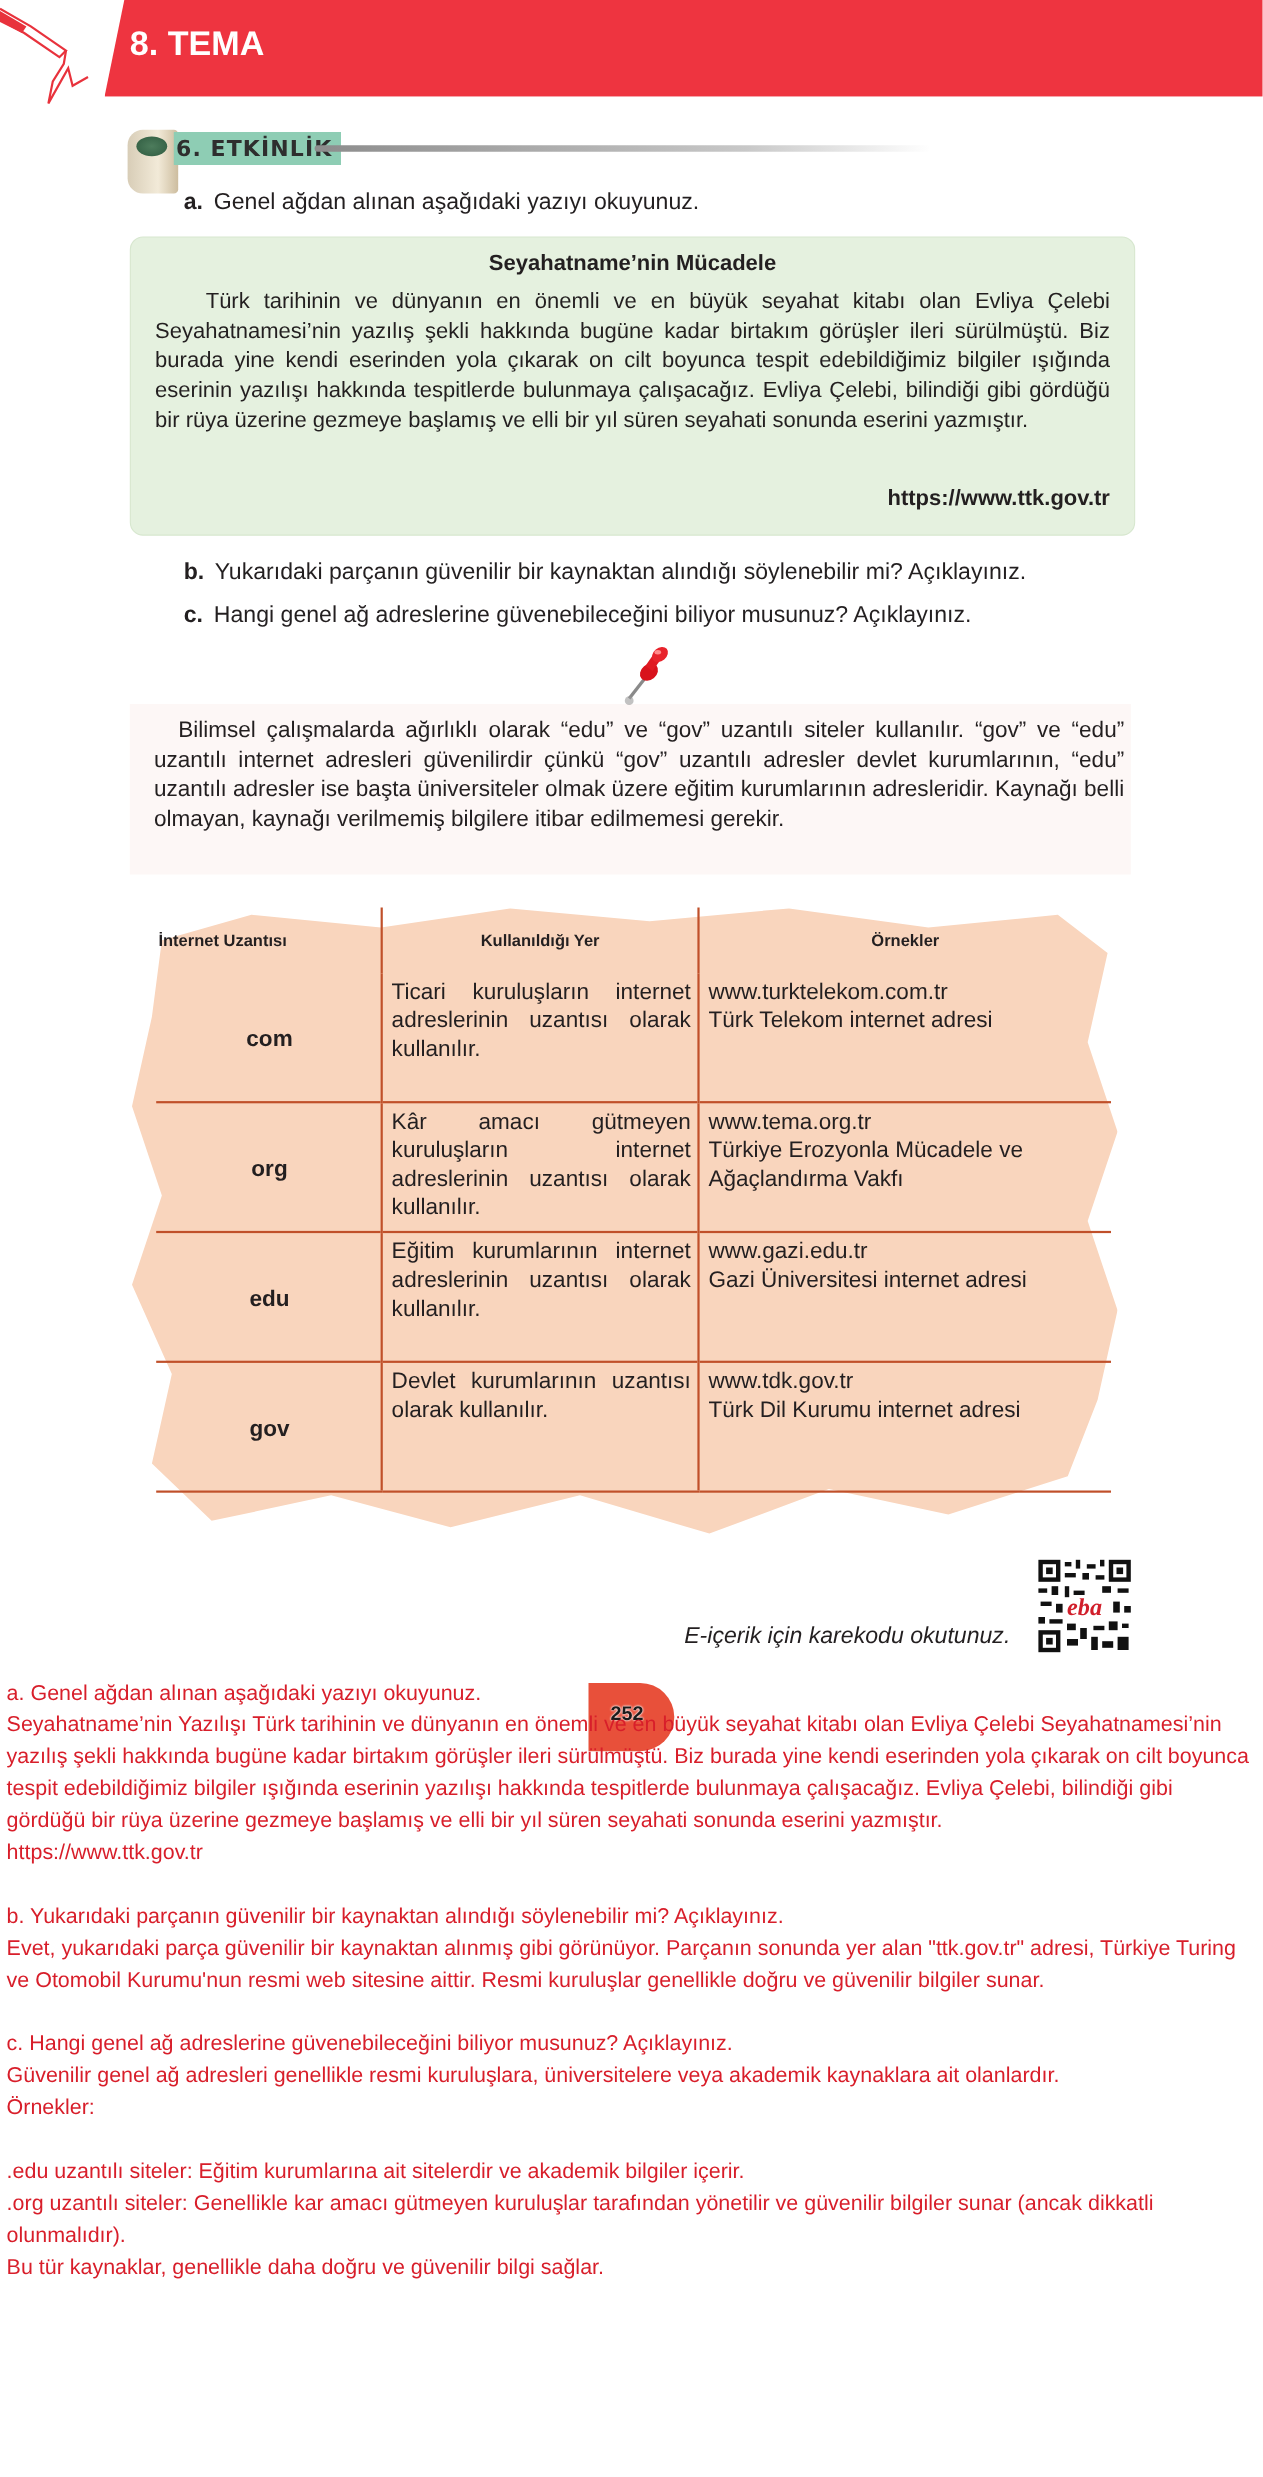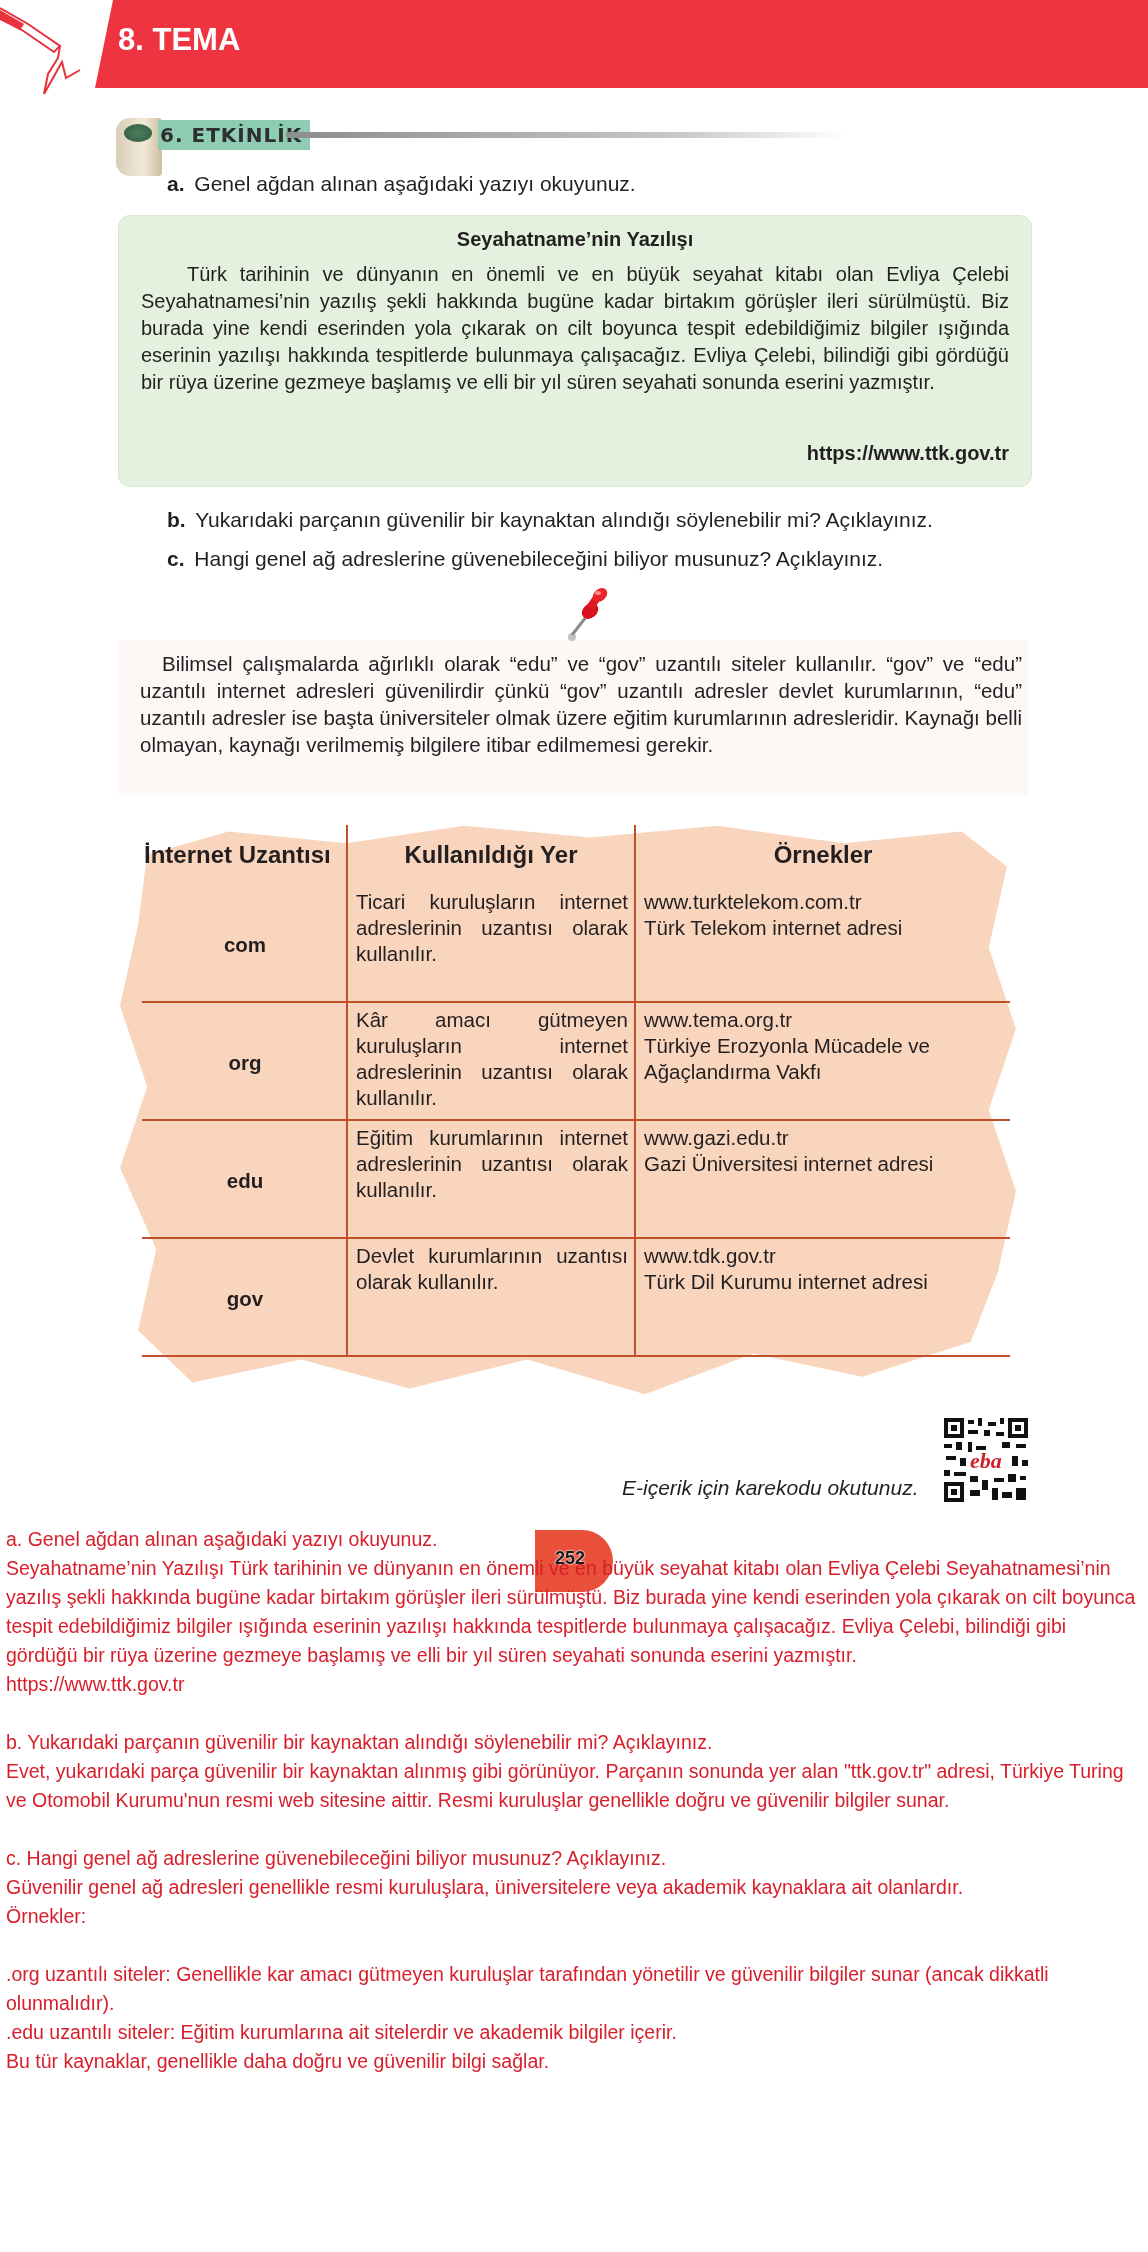--- a/index.html
+++ b/index.html
@@ -58,21 +58,21 @@
     text-align: justify; text-indent: 22px;
   }
   .splash {
     position: absolute; left: 120px; top: 820px; width: 905px; height: 580px;
     background: #f9d5bd;
     clip-path: polygon(3% 6%, 12% 2%, 25% 4%, 38% 1%, 52% 3%, 66% 1%, 80% 4%, 93% 2%, 98% 8%, 96% 22%, 99% 36%, 96% 50%, 99% 64%, 97% 78%, 94% 90%, 82% 96%, 70% 92%, 58% 99%, 45% 93%, 32% 98%, 20% 93%, 8% 97%, 2% 88%, 4% 74%, 0 60%, 3% 46%, 0 32%, 2% 18%);
   }
   table.ext {
     position: absolute; left: 142px; top: 825px; width: 868px; border-collapse: collapse; font-size: 20.5px;
   }
-  table.ext th { font-weight: bold; height: 60px; font-size: 24px; padding: 0 2px; }
+  table.ext th { font-weight: bold; height: 60px; font-size: 15px; padding: 0 2px; }
   table.ext th:first-child { text-align: left; }
   table.ext td { vertical-align: top; padding: 4px 6px 0 8px; height: 112px; line-height: 26px; }
   table.ext td.ext-cell { vertical-align: middle; text-align: center; font-weight: bold; }
   table.ext td.use-cell { text-align: justify; }
   table.ext tr + tr td { border-top: 2.5px solid #c0502a; }
   table.ext tr:last-child td { border-bottom: 2.5px solid #c0502a; }
   table.ext th + th, table.ext td + td { border-left: 2.5px solid #c0502a; }
   .col1 { width: 200px; } .col2 { width: 282px; }
   .qr-caption { position: absolute; left: 622px; top: 1476px; font-style: italic; font-size: 21px; }
   .qr { position: absolute; left: 942px; top: 1416px; width: 88px; height: 88px; }
@@ -109,21 +109,21 @@
   <div class="etk-label">6. ETKİNLİK</div>
   <div class="etk-line"></div>
 </div>
 
 <div class="q" style="top:172px;">
   <b>a.</b>
   <span>Genel ağdan alınan aşağıdaki yazıyı okuyunuz.</span>
 </div>
 
 <div class="green-box">
-  <div class="gb-title">Seyahatname’nin Yazılışı</div>
+  <div class="gb-title">Seyahatname’nin Mücadele</div>
   <div class="gb-body">Türk tarihinin ve dünyanın en önemli ve en büyük seyahat kitabı olan Evliya Çelebi Seyahatnamesi’nin yazılış şekli hakkında bugüne kadar birtakım görüşler ileri sürülmüştü. Biz burada yine kendi eserinden yola çıkarak on cilt boyunca tespit edebildiğimiz bilgiler ışığında eserinin yazılışı hakkında tespitlerde bulunmaya çalışacağız. Evliya Çelebi, bilindiği gibi gördüğü bir rüya üzerine gezmeye başlamış ve elli bir yıl süren seyahati sonunda eserini yazmıştır.</div>
   <div class="gb-src">https://www.ttk.gov.tr</div>
 </div>
 
 <div class="q" style="top:508px;">
   <b>b.</b>
   <span>Yukarıdaki parçanın güvenilir bir kaynaktan alındığı söylenebilir mi? Açıklayınız.</span>
 </div>
 <div class="q" style="top:547px;">
   <b>c.</b>
@@ -240,16 +240,16 @@
   <p>Seyahatname’nin Yazılışı Türk tarihinin ve dünyanın en önemli ve en büyük seyahat kitabı olan Evliya Çelebi Seyahatnamesi’nin yazılış şekli hakkında bugüne kadar birtakım görüşler ileri sürülmüştü. Biz burada yine kendi eserinden yola çıkarak on cilt boyunca tespit edebildiğimiz bilgiler ışığında eserinin yazılışı hakkında tespitlerde bulunmaya çalışacağız. Evliya Çelebi, bilindiği gibi gördüğü bir rüya üzerine gezmeye başlamış ve elli bir yıl süren seyahati sonunda eserini yazmıştır.</p>
   <p>https://www.ttk.gov.tr</p>
   <div class="gap"></div>
   <p>b. Yukarıdaki parçanın güvenilir bir kaynaktan alındığı söylenebilir mi? Açıklayınız.</p>
   <p>Evet, yukarıdaki parça güvenilir bir kaynaktan alınmış gibi görünüyor. Parçanın sonunda yer alan "ttk.gov.tr" adresi, Türkiye Turing ve Otomobil Kurumu'nun resmi web sitesine aittir. Resmi kuruluşlar genellikle doğru ve güvenilir bilgiler sunar.</p>
   <div class="gap"></div>
   <p>c. Hangi genel ağ adreslerine güvenebileceğini biliyor musunuz? Açıklayınız.</p>
   <p>Güvenilir genel ağ adresleri genellikle resmi kuruluşlara, üniversitelere veya akademik kaynaklara ait olanlardır.</p>
   <p>Örnekler:</p>
   <div class="gap"></div>
+  <p>.edu uzantılı siteler: Eğitim kurumlarına ait sitelerdir ve akademik bilgiler içerir.</p>
   <p>.org uzantılı siteler: Genellikle kar amacı gütmeyen kuruluşlar tarafından yönetilir ve güvenilir bilgiler sunar (ancak dikkatli olunmalıdır).</p>
-  <p>.edu uzantılı siteler: Eğitim kurumlarına ait sitelerdir ve akademik bilgiler içerir.</p>
   <p>Bu tür kaynaklar, genellikle daha doğru ve güvenilir bilgi sağlar.</p>
 </div>
 
 </body></html>

